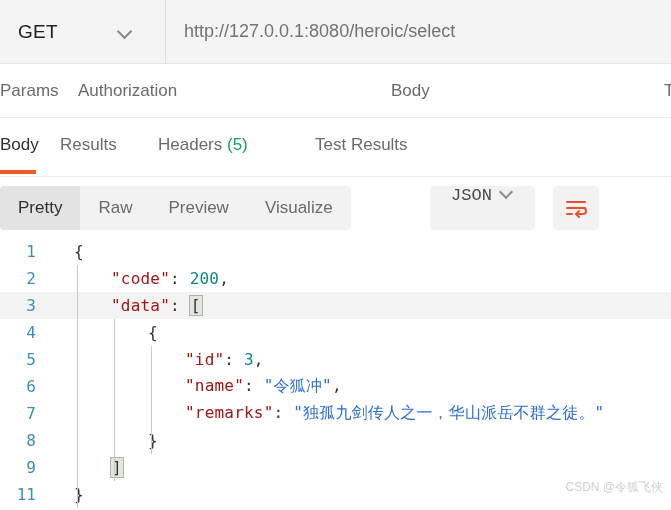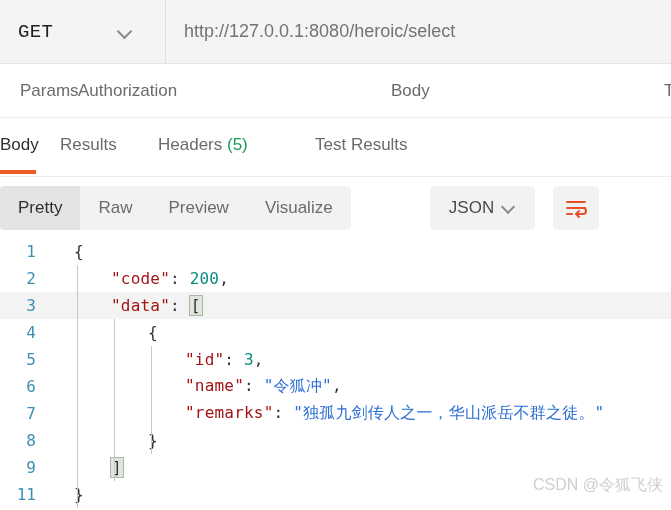--- a/index.html
+++ b/index.html
@@ -31,21 +31,20 @@
   }
   .method-box {
     width: 166px;
     display: flex;
     align-items: center;
     justify-content: space-between;
     padding: 0 32px 0 18px;
     border-right: 1px solid #e0e0e0;
     background: #f4f4f4;
     cursor: pointer;
-    font-family: Liberation Mono, monospace;
   }
   .method-label {
     font-size: 19px;
     color: #212121;
     letter-spacing: .3px;
   }
   .chev {
     width: 16px; height: 16px;
     display: inline-block;
     position: relative;
@@ -156,24 +155,24 @@
     background: #e3e3e3;
     color: #2f2f2f;
   }
   .lang-box {
     position: absolute;
     left: 430px; top: 8px;
     height: 44px; width: 105px;
     background: #f2f2f2;
     border-radius: 4px;
     display: flex;
-    align-items: center;
     justify-content: center;
     gap: 8px;
     cursor: pointer;
+    font-family: Liberation Mono, monospace;
   }
   .lang-box .lbl {
     font-size: 17px;
     color: #4a4a4a;
   }
   .chev-sm {
     width: 14px; height: 14px;
     display: inline-block;
     position: relative;
   }
@@ -246,42 +245,42 @@
   .guide {
     position: absolute;
     width: 1px;
     background: #c8c8c8;
   }
 
   
   .watermark {
     position: absolute;
     right: 8px; bottom: 14px;
-    font-size: 16px;
+    font-size: 12px;
     color: #cfcfcf;
     font-family: "Liberation Sans", sans-serif;
     white-space: nowrap;
     user-select: none;
   }
 </style>
 </head>
 <body>
 
 <div id="app">
 
   <div class="url-bar">
     <div class="method-box">
       <span class="method-label">GET</span>
       <span class="chev"></span>
     </div>
     <div class="url-input" title="Enter request URL">http://127.0.0.1:8080/heroic/select</div>
   </div>
 
   <div class="req-tabs" id="req-tabs">
-      <div class="req-tab" style="position: absolute; left: 0px; top: 18px; padding-left: 20px;"><span>Params</span></div>
+      <div class="req-tab" style="position: absolute; left: 0px; top: 18px;"><span>Params</span></div>
       <div class="req-tab" style="position: absolute; left: 78px; top: 18px;"><span>Authorization</span></div>
       <div class="req-tab" style="position: absolute; left: 391px; top: 18px;"><span>Body</span></div>
       <div class="req-tab" style="position: absolute; left: 664px; top: 18px;"><span>T</span></div>
     </div>
 
   <div class="res-tabs" id="res-tabs">
       <div class="res-tab active" style="position: absolute; left: 0px;"><span>Body</span></div>
       <div class="res-tab" style="position: absolute; left: 60px;"><span>Results</span></div>
       <div class="res-tab" style="position: absolute; left: 158px;"><span>Headers</span><span class="cnt" style="color: rgb(26, 156, 85);"> (5)</span></div>
       <div class="res-tab" style="position: absolute; left: 279px; margin-left: 36px;"><span>Test Results</span></div>

